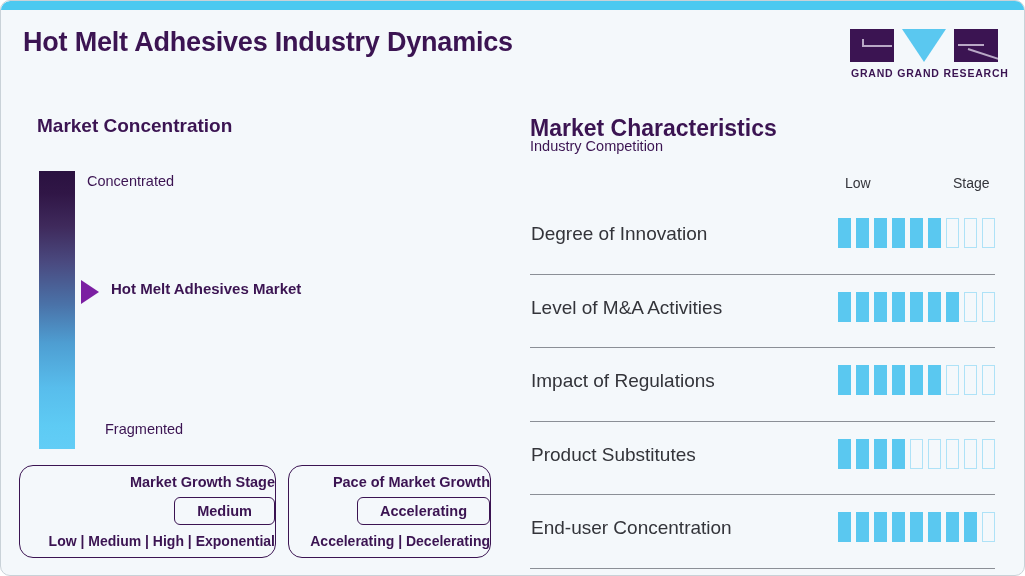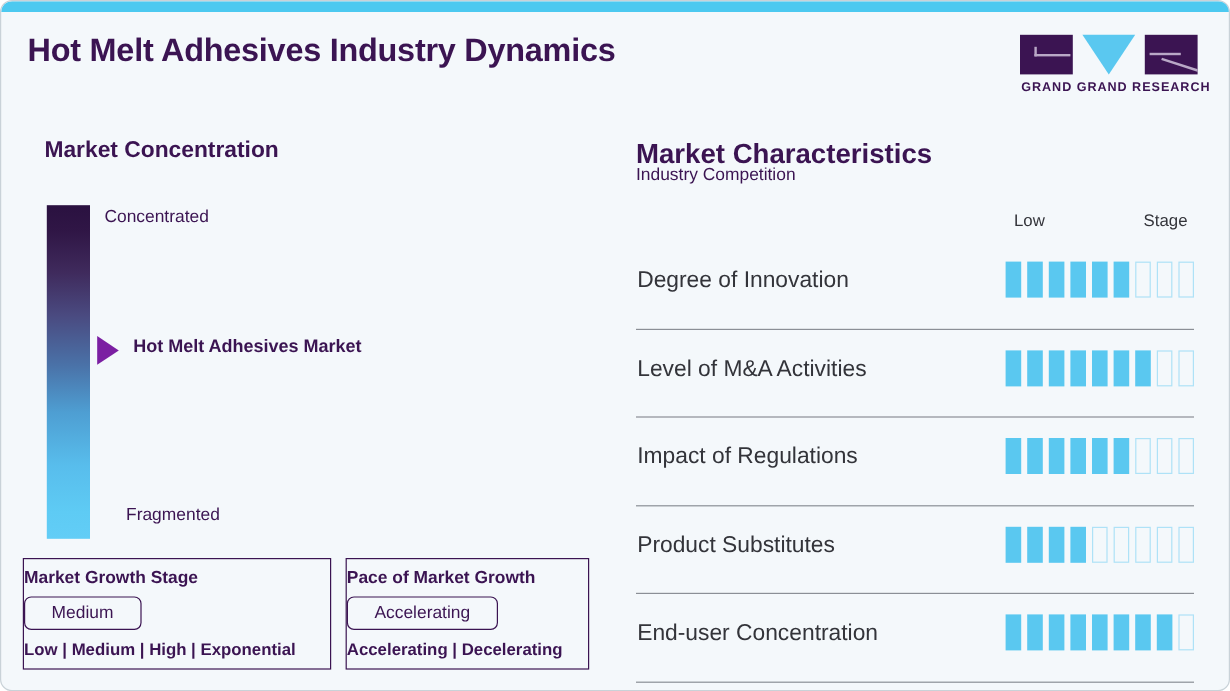--- a/index.html
+++ b/index.html
@@ -192,23 +192,23 @@
     font-weight: bold;
     color: #3b1452;
     white-space: nowrap;
   }
 
   
   .info-box {
     position: absolute;
     box-sizing: border-box;
     border: 1.2px solid #3b1452;
-    border-radius: 0;
+    border-radius: 14px;
     background: #f4f8fb;
-    text-align: left;
+    text-align: right;
   }
   #box-growth-stage {
     left: 18px;
     top: 368px;
     width: 257px;
     height: 93px;
   }
   #box-growth-pace {
     left: 287px;
     top: 368px;
@@ -222,21 +222,21 @@
     color: #3b1452;
     white-space: nowrap;
   }
   .box-value {
     display: inline-block;
     margin-top: 7px;
     padding: 5px 22px;
     border: 1.2px solid #3b1452;
     border-radius: 6px;
     font-size: 14.5px;
-    font-weight: normal;
+    font-weight: bold;
     color: #3b1452;
     background: #f4f8fb;
     white-space: nowrap;
   }
   .box-options {
     margin-top: 8px;
     font-size: 14px;
     font-weight: bold;
     color: #3b1452;
     white-space: nowrap;

